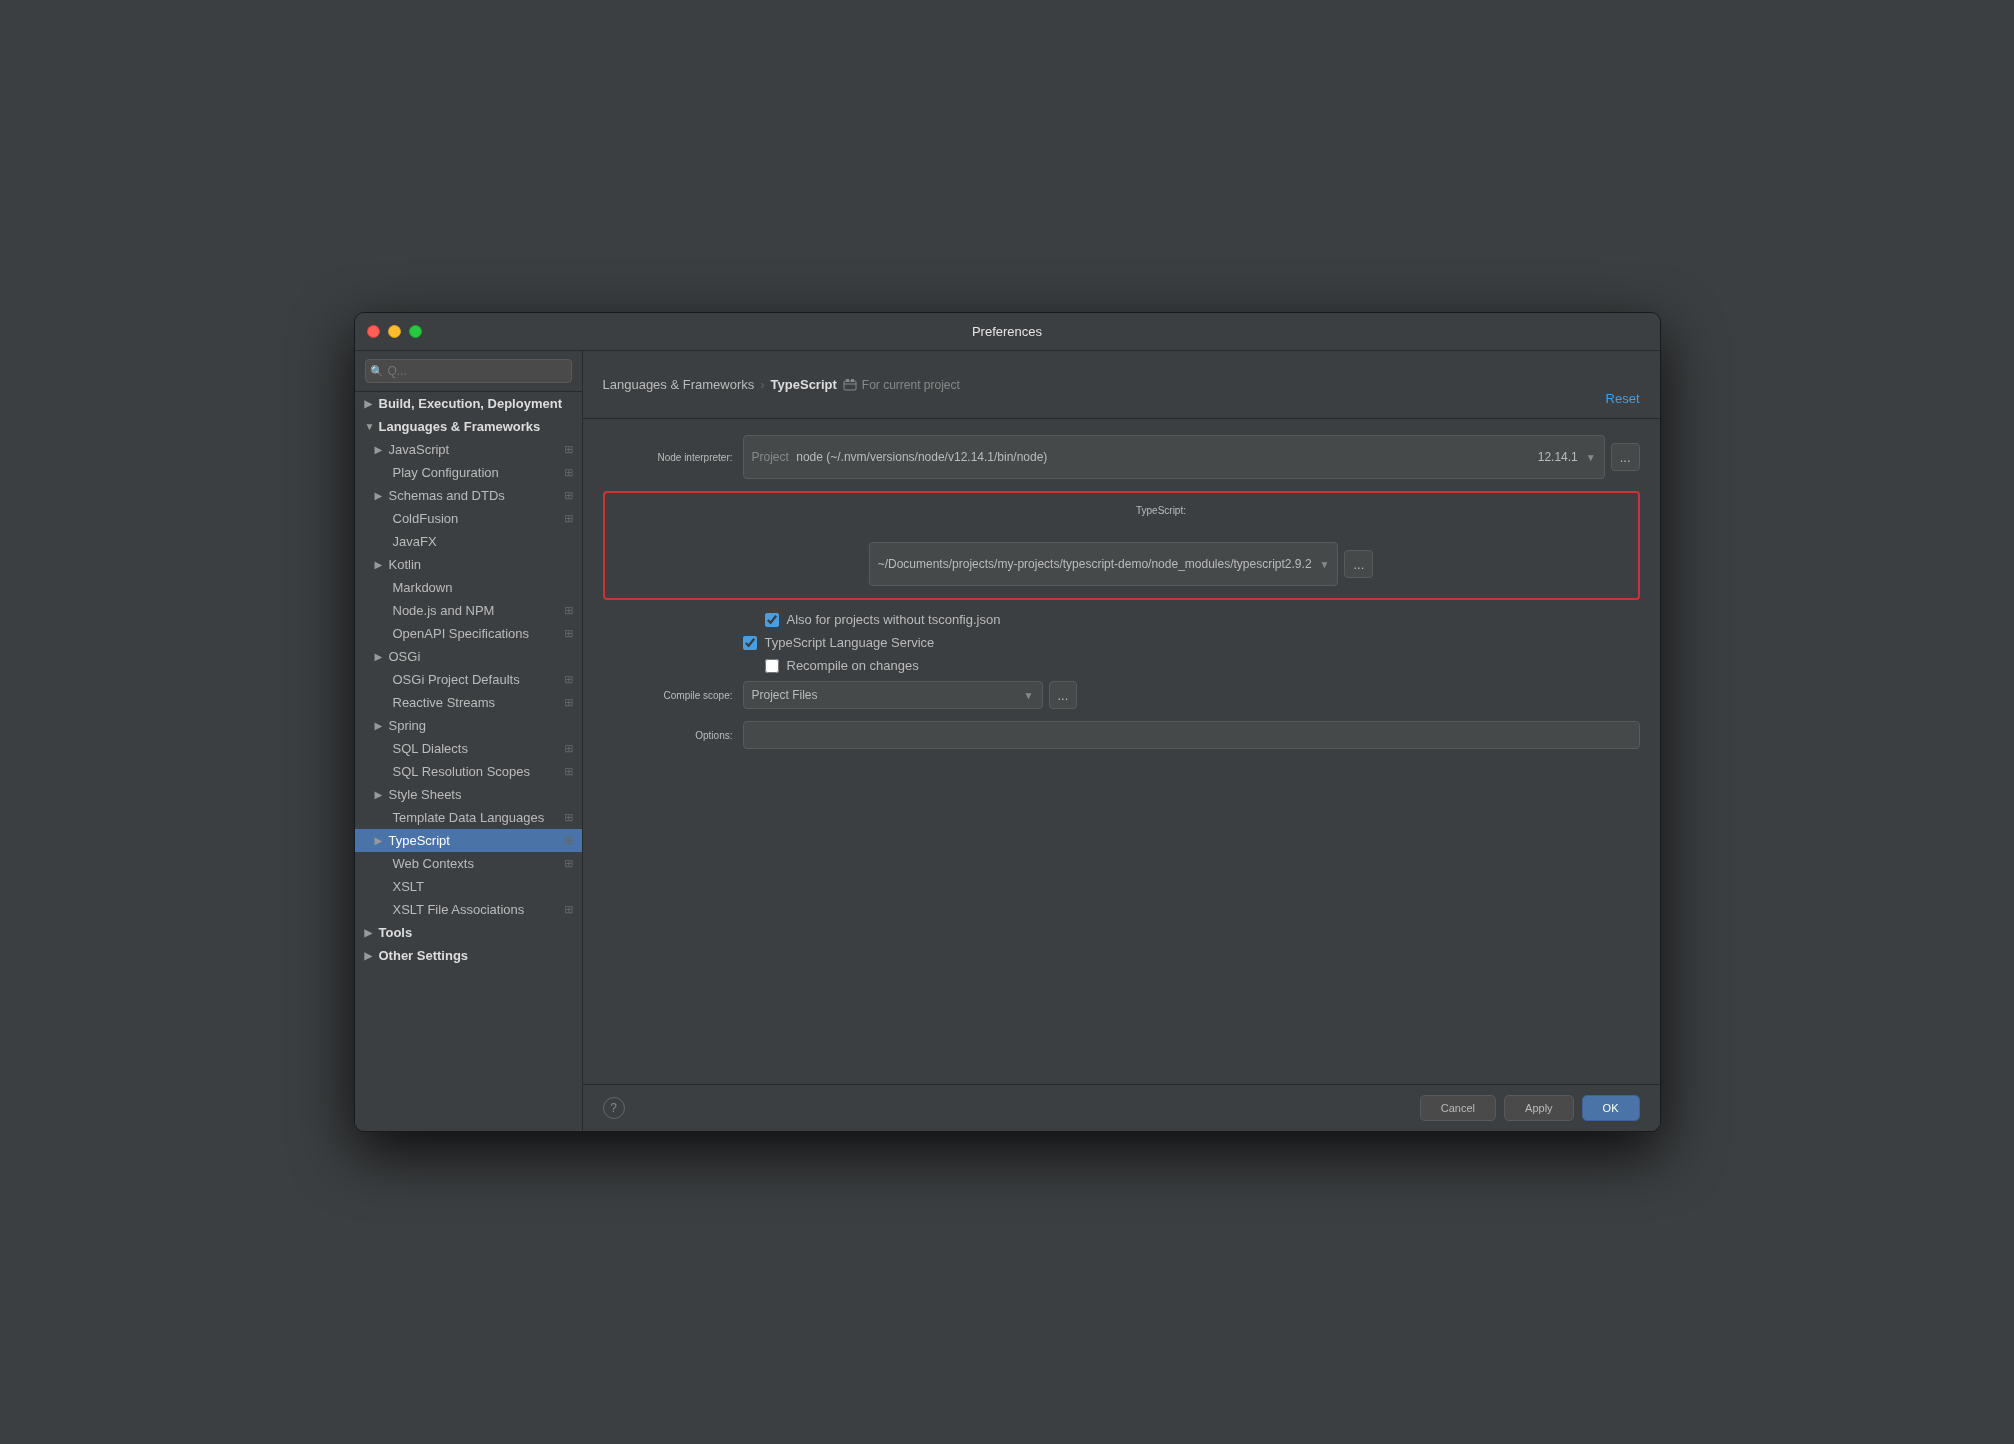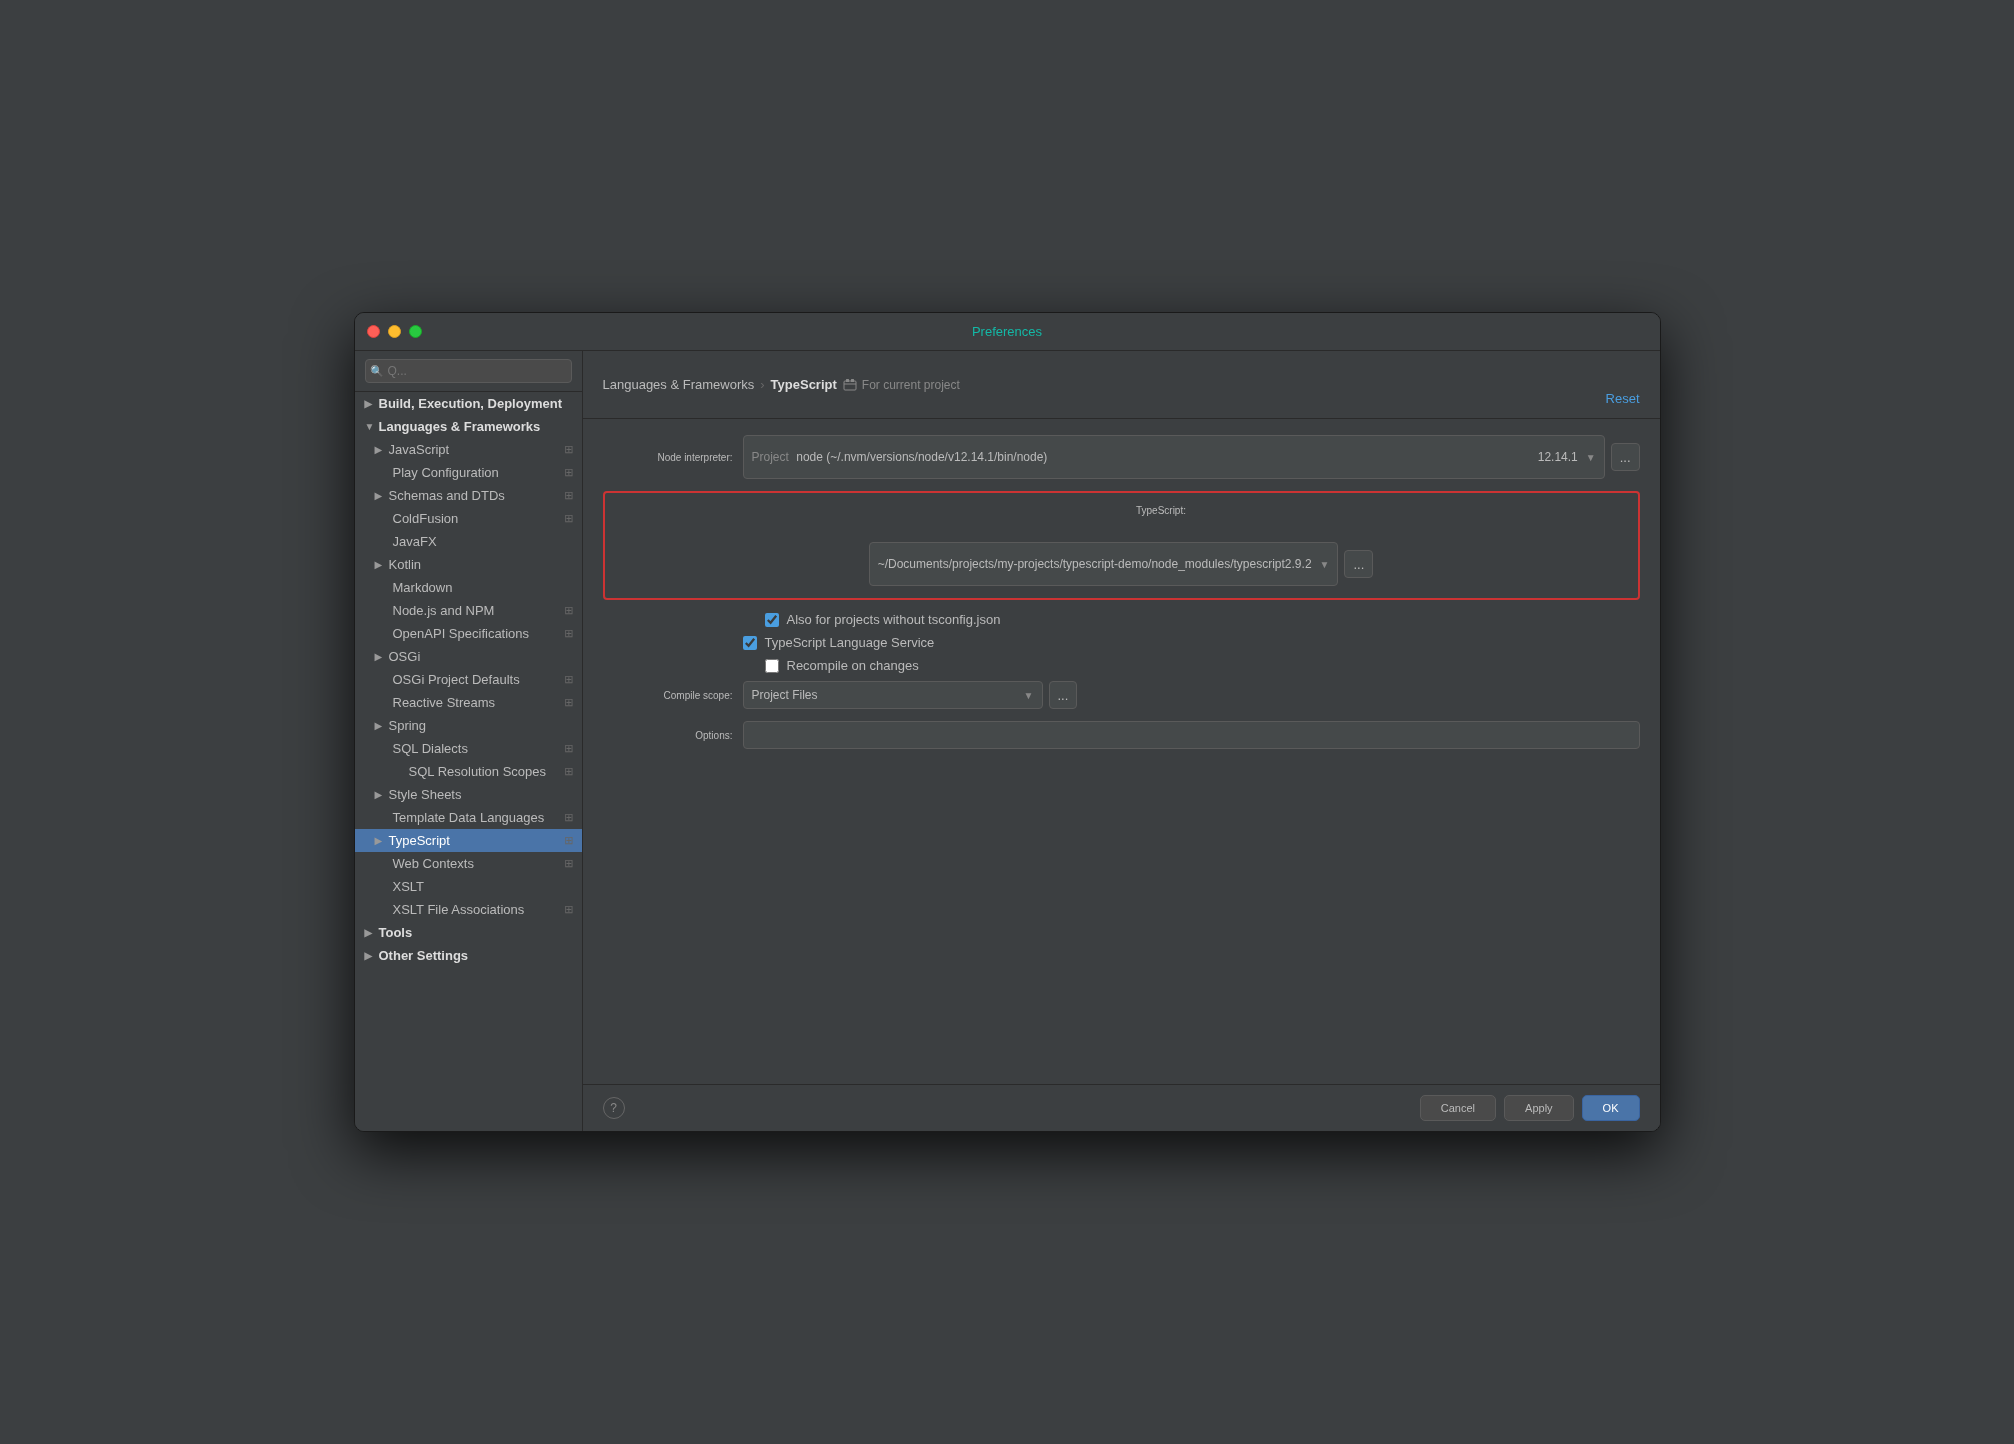--- a/index.html
+++ b/index.html
@@ -44,21 +44,21 @@
     .traffic-light {
       width: 13px;
       height: 13px;
       border-radius: 50%;
       cursor: pointer;
     }
     .tl-close { background: #ff5f57; border: 1px solid #e0443e; }
     .tl-min { background: #ffbd2e; border: 1px solid #dfa123; }
     .tl-max { background: #28c940; border: 1px solid #1aab29; }
     .title-text {
-      color: #14b8a6;
+      color: #e5e5e5;
       font-size: 13px;
     }
     .content {
       display: flex;
       flex: 1;
       overflow: hidden;
     }
     
     .sidebar {
       width: 228px;
@@ -439,21 +439,21 @@
           </div>
           <div class="sidebar-item" style="padding-left: 20px;">
             <span class="arrow">▶</span>
             <span>Spring</span>
           </div>
           <div class="sidebar-item" style="padding-left: 20px;">
             <span style="width:14px;display:inline-block;"></span>
             <span>SQL Dialects</span>
             <span class="copy-icon">⊞</span>
           </div>
-          <div class="sidebar-item" style="padding-left: 36px;">
+          <div class="sidebar-item" style="padding-left: 20px;">
             <span style="width:14px;display:inline-block;"></span>
             <span>SQL Resolution Scopes</span>
             <span class="copy-icon">⊞</span>
           </div>
           <div class="sidebar-item" style="padding-left: 20px;">
             <span class="arrow">▶</span>
             <span>Style Sheets</span>
           </div>
           <div class="sidebar-item" style="padding-left: 20px;">
             <span style="width:14px;display:inline-block;"></span>

